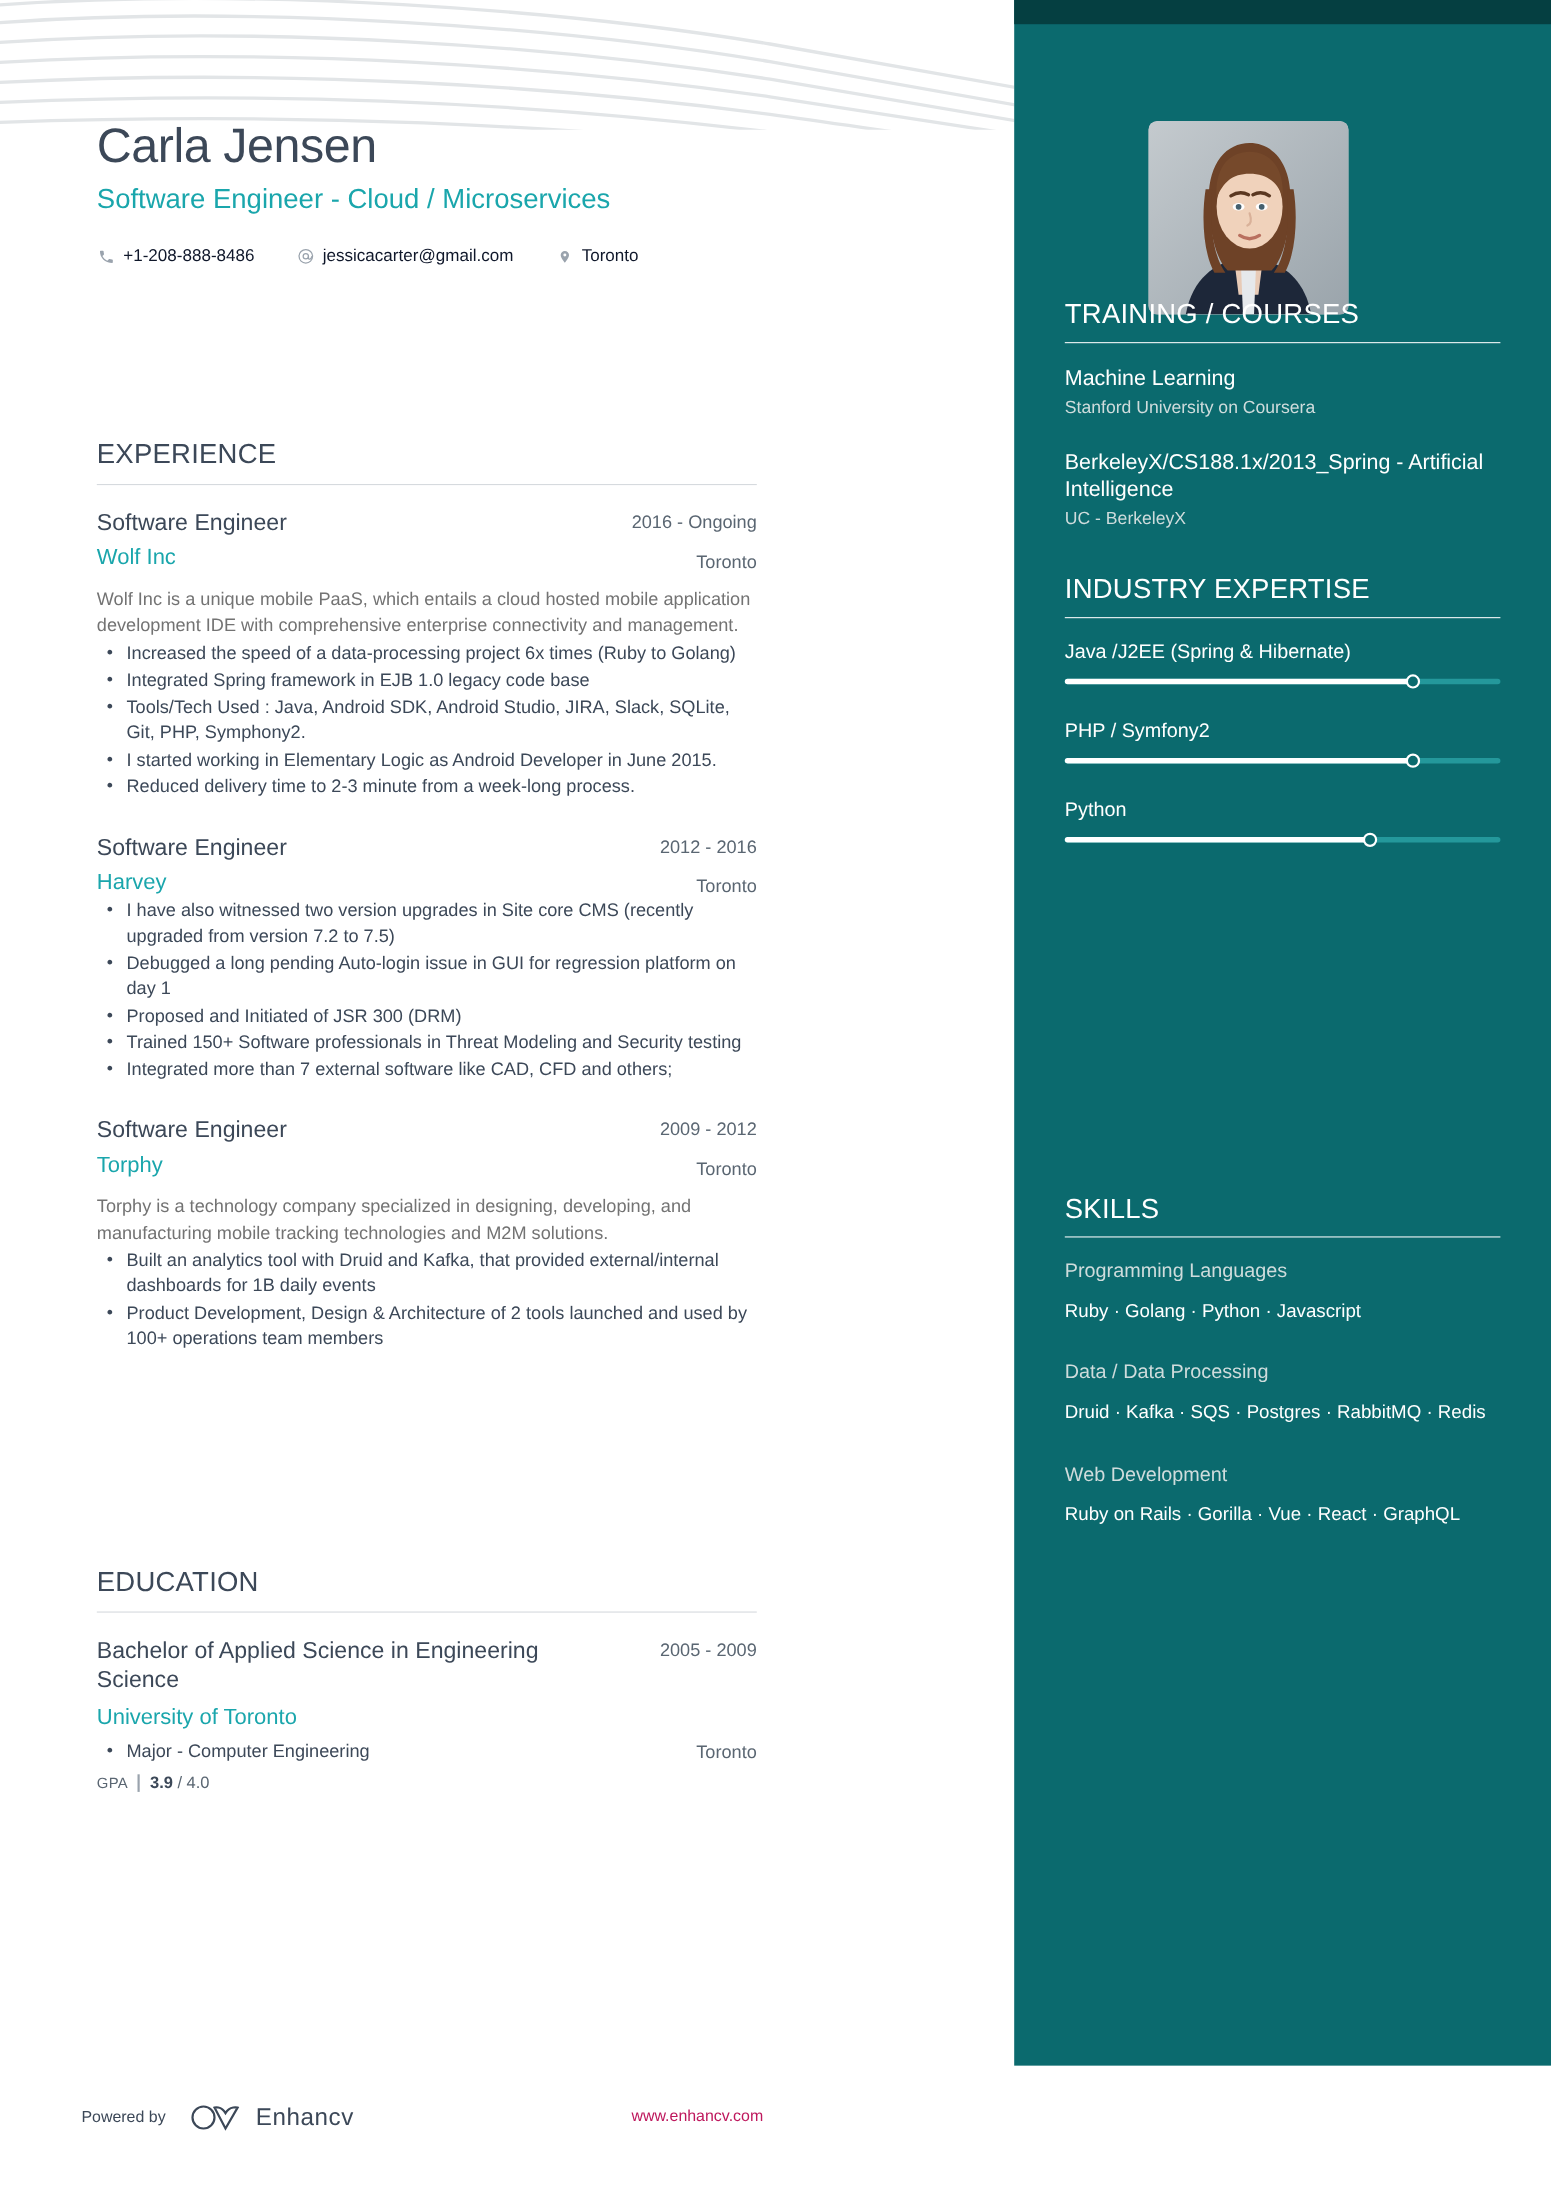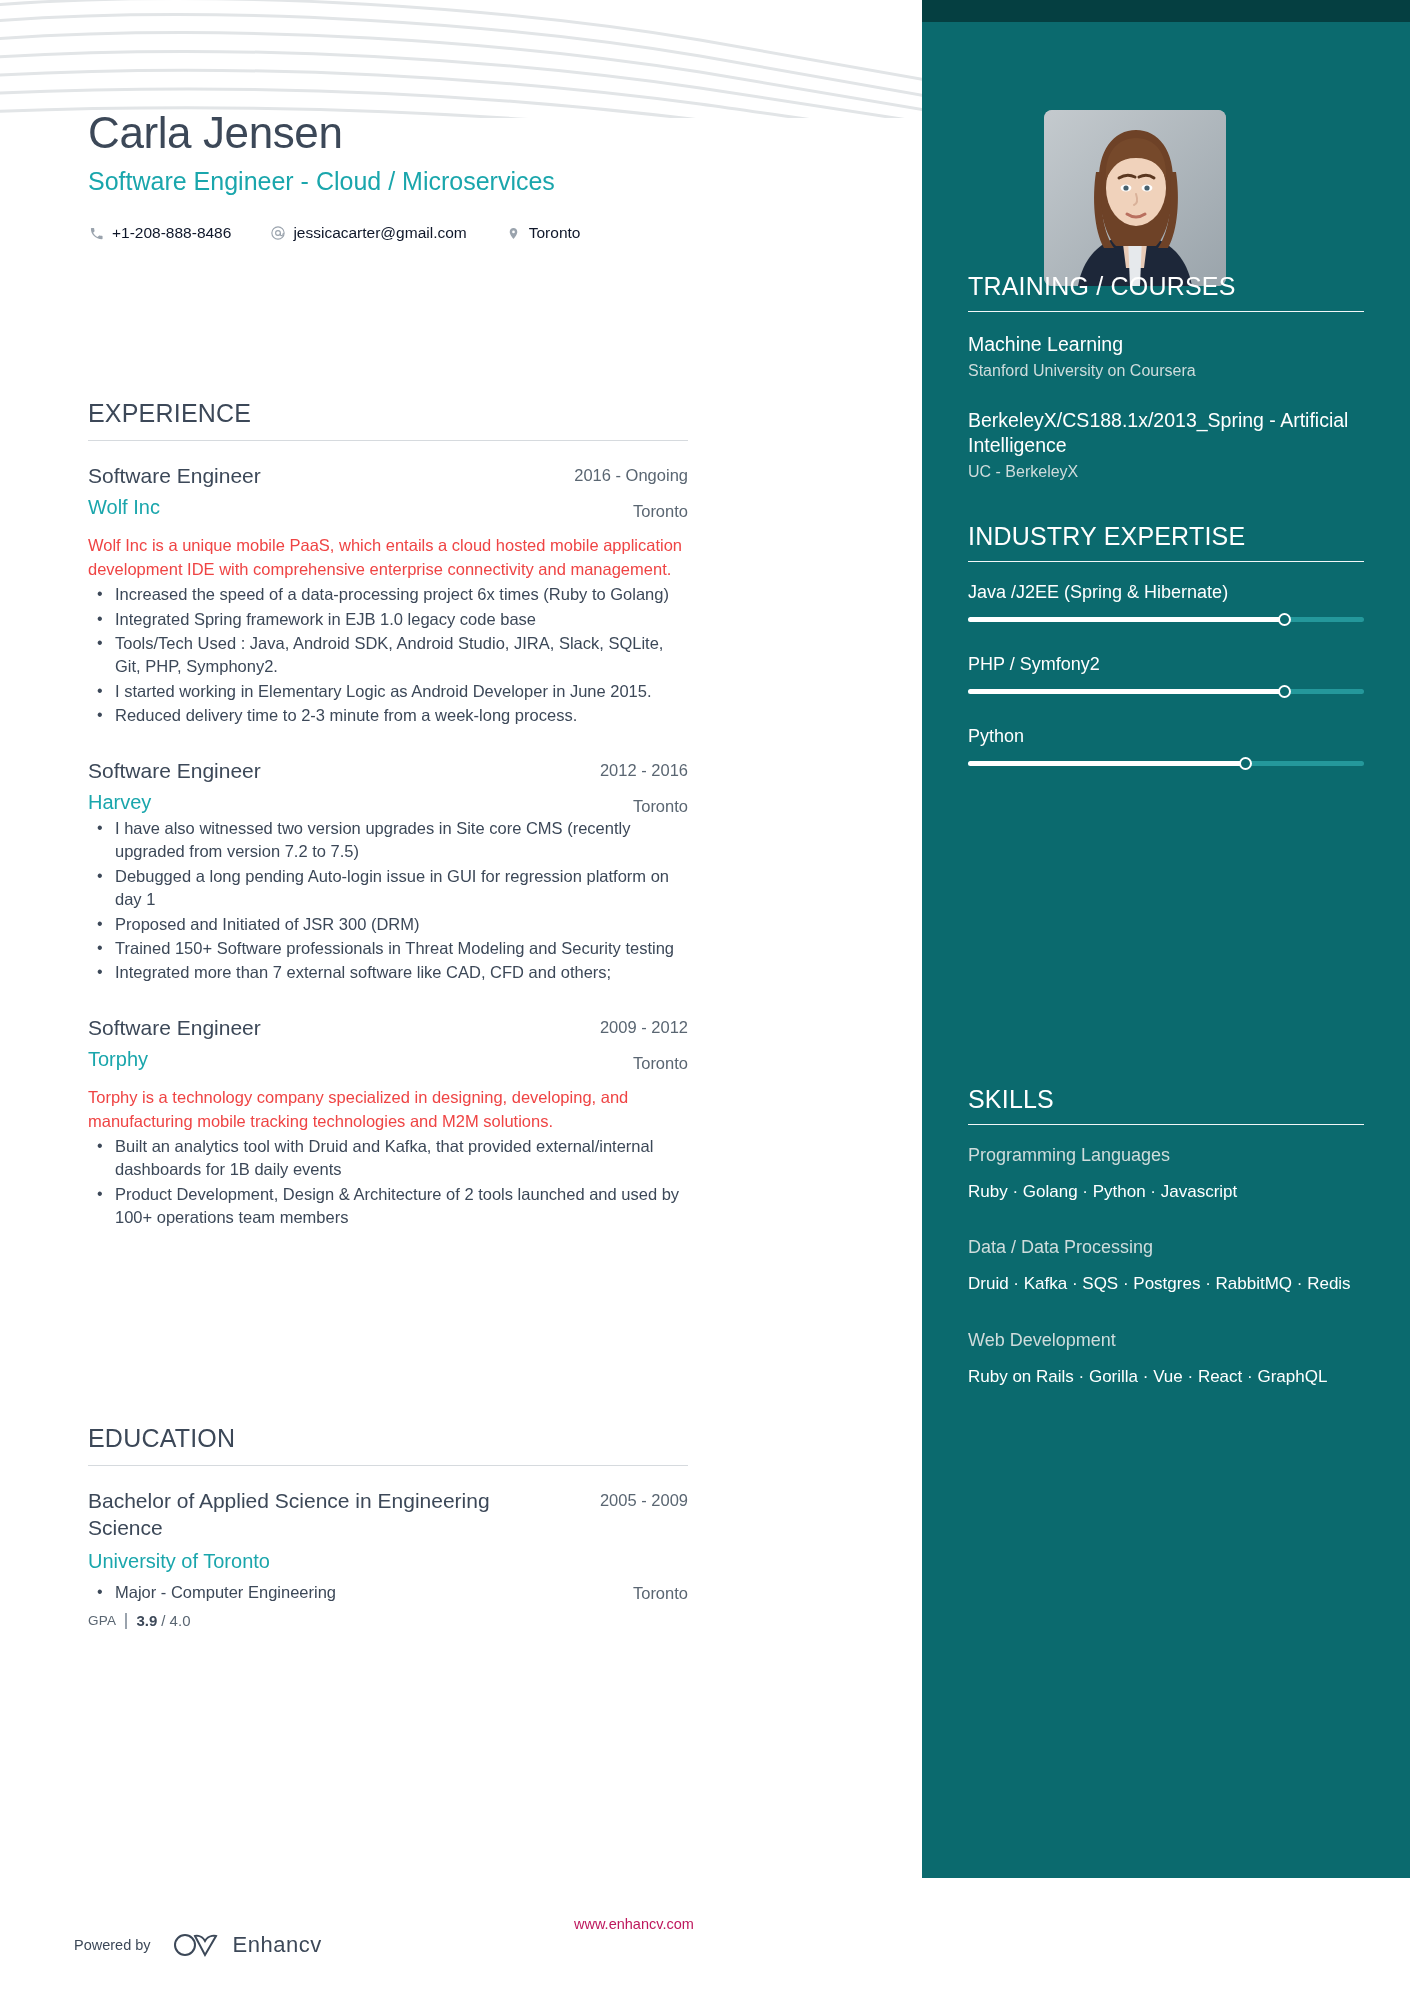--- a/index.html
+++ b/index.html
@@ -79,21 +79,21 @@
   }
   .entry-date {
     position:absolute; right:0; top:3px; font-size:16.5px; color:#5a6672;
     white-space:nowrap;
   }
   .entry-loc {
     position:absolute; right:0; top:39px; font-size:16.5px; color:#5a6672;
     white-space:nowrap;
   }
   .entry-desc {
-    font-size:16.5px; line-height:1.42; color:#ef4444; margin-top:14px;
+    font-size:16.5px; line-height:1.42; color:#737373; margin-top:14px;
   }
   .entry-bullets { list-style:none; margin-top:2px; }
   .entry-bullets li {
     position:relative; padding-left:27px; font-size:16.5px; line-height:1.42;
     color:#3c4858; margin-top:1px;
   }
   .entry-bullets li:before {
     content:"•"; position:absolute; left:9px; top:0px; color:#3c4858; font-size:16px;
   }
 
@@ -130,21 +130,21 @@
   }
 
   .skillgroup { margin-bottom:30px; }
   .skillgroup-name { font-size:18px; color:#cfdcdc; margin-bottom:10px; }
   .skillgroup-items { font-size:17px; color:#ffffff; line-height:1.85; }
 
   
   .footer { position:absolute; left:0; top:1878px; width:1410px; height:117px; background:#fff; }
   .footer .powered {
     position:absolute; left:74px; top:34px; display:flex; align-items:center;
-    font-size:14.5px; color:#3c4858;margin-top:20px;
+    font-size:14.5px; color:#3c4858;
   }
   .footer .logo-mark { margin-left:22px; display:flex; align-items:center; }
   .footer .logo-text {
     margin-left:14px; font-size:22px; color:#3c4858; letter-spacing:0.5px; font-weight:400;
   }
   .footer .site {
     position:absolute; left:574px; top:38px; font-size:14.5px; color:#be185d;
   }
 </style>
 </head>

